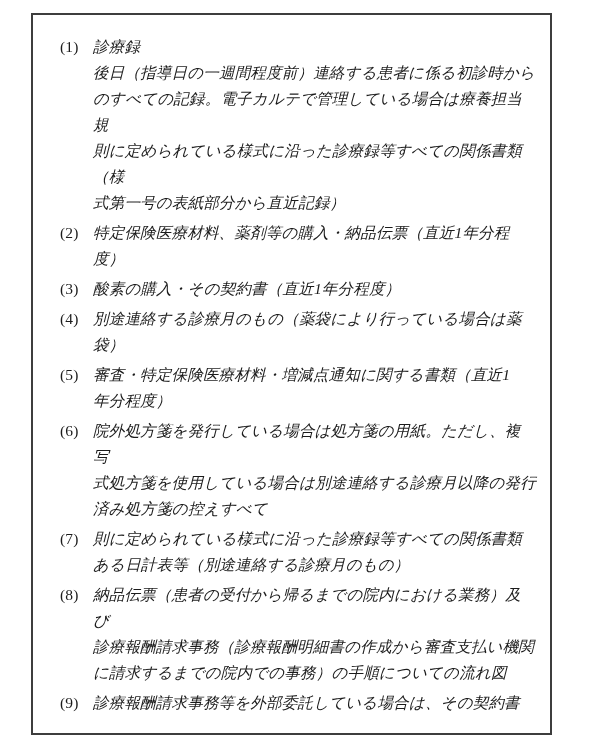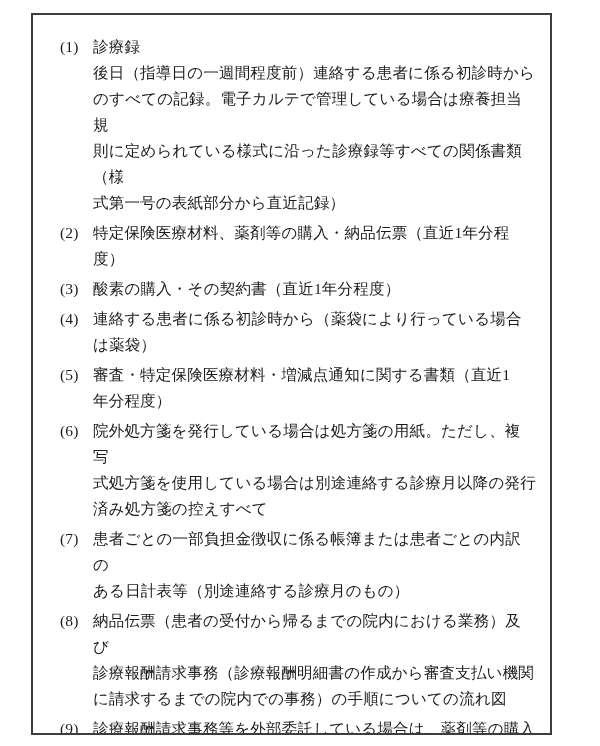--- a/index.html
+++ b/index.html
@@ -49,20 +49,21 @@
     min-width: 33px;
     white-space: nowrap;
   }
   
   .item:nth-child(n+10) .item-label {
     min-width: 39px;
   }
   .item-text {
     flex: 1 1 auto;
     white-space: pre-line;
+    font-style: italic;
   }
 </style>
 </head>
 <body>
 
 <div class="page">
   <div class="doc-frame">
     <div class="doc-list" id="doc-list">
   <div class="item">
     <div class="item-label">(1)</div>
@@ -78,49 +79,49 @@
     <div class="item-text">特定保険医療材料、薬剤等の購入・納品伝票（直近1年分程度）</div>
   </div>
 
   <div class="item">
     <div class="item-label">(3)</div>
     <div class="item-text">酸素の購入・その契約書（直近1年分程度）</div>
   </div>
 
   <div class="item">
     <div class="item-label">(4)</div>
-    <div class="item-text">連絡する患者に係る初診時から（薬袋により行っている場合は薬袋）</div>
+    <div class="item-text">別途連絡する診療月のもの（薬袋により行っている場合は薬袋）</div>
   </div>
 
   <div class="item">
     <div class="item-label">(5)</div>
     <div class="item-text">審査・特定保険医療材料・増減点通知に関する書類（直近1
 年分程度）</div>
   </div>
 
   <div class="item">
     <div class="item-label">(6)</div>
     <div class="item-text">院外処方箋を発行している場合は処方箋の用紙。ただし、複写
 式処方箋を使用している場合は別途連絡する診療月以降の発行
 済み処方箋の控えすべて</div>
   </div>
 
   <div class="item">
     <div class="item-label">(7)</div>
-    <div class="item-text">患者ごとの一部負担金徴収に係る帳簿または患者ごとの内訳の
+    <div class="item-text">則に定められている様式に沿った診療録等すべての関係書類
 ある日計表等（別途連絡する診療月のもの）</div>
   </div>
 
   <div class="item">
     <div class="item-label">(8)</div>
     <div class="item-text">納品伝票（患者の受付から帰るまでの院内における業務）及び
 診療報酬請求事務（診療報酬明細書の作成から審査支払い機関
 に請求するまでの院内での事務）の手順についての流れ図</div>
   </div>
 
   <div class="item">
     <div class="item-label">(9)</div>
-    <div class="item-text">診療報酬請求事務等を外部委託している場合は、薬剤等の購入</div>
+    <div class="item-text">診療報酬請求事務等を外部委託している場合は、その契約書</div>
   </div>
 
 </div>
   </div>
 </div>
 
 </body></html>

